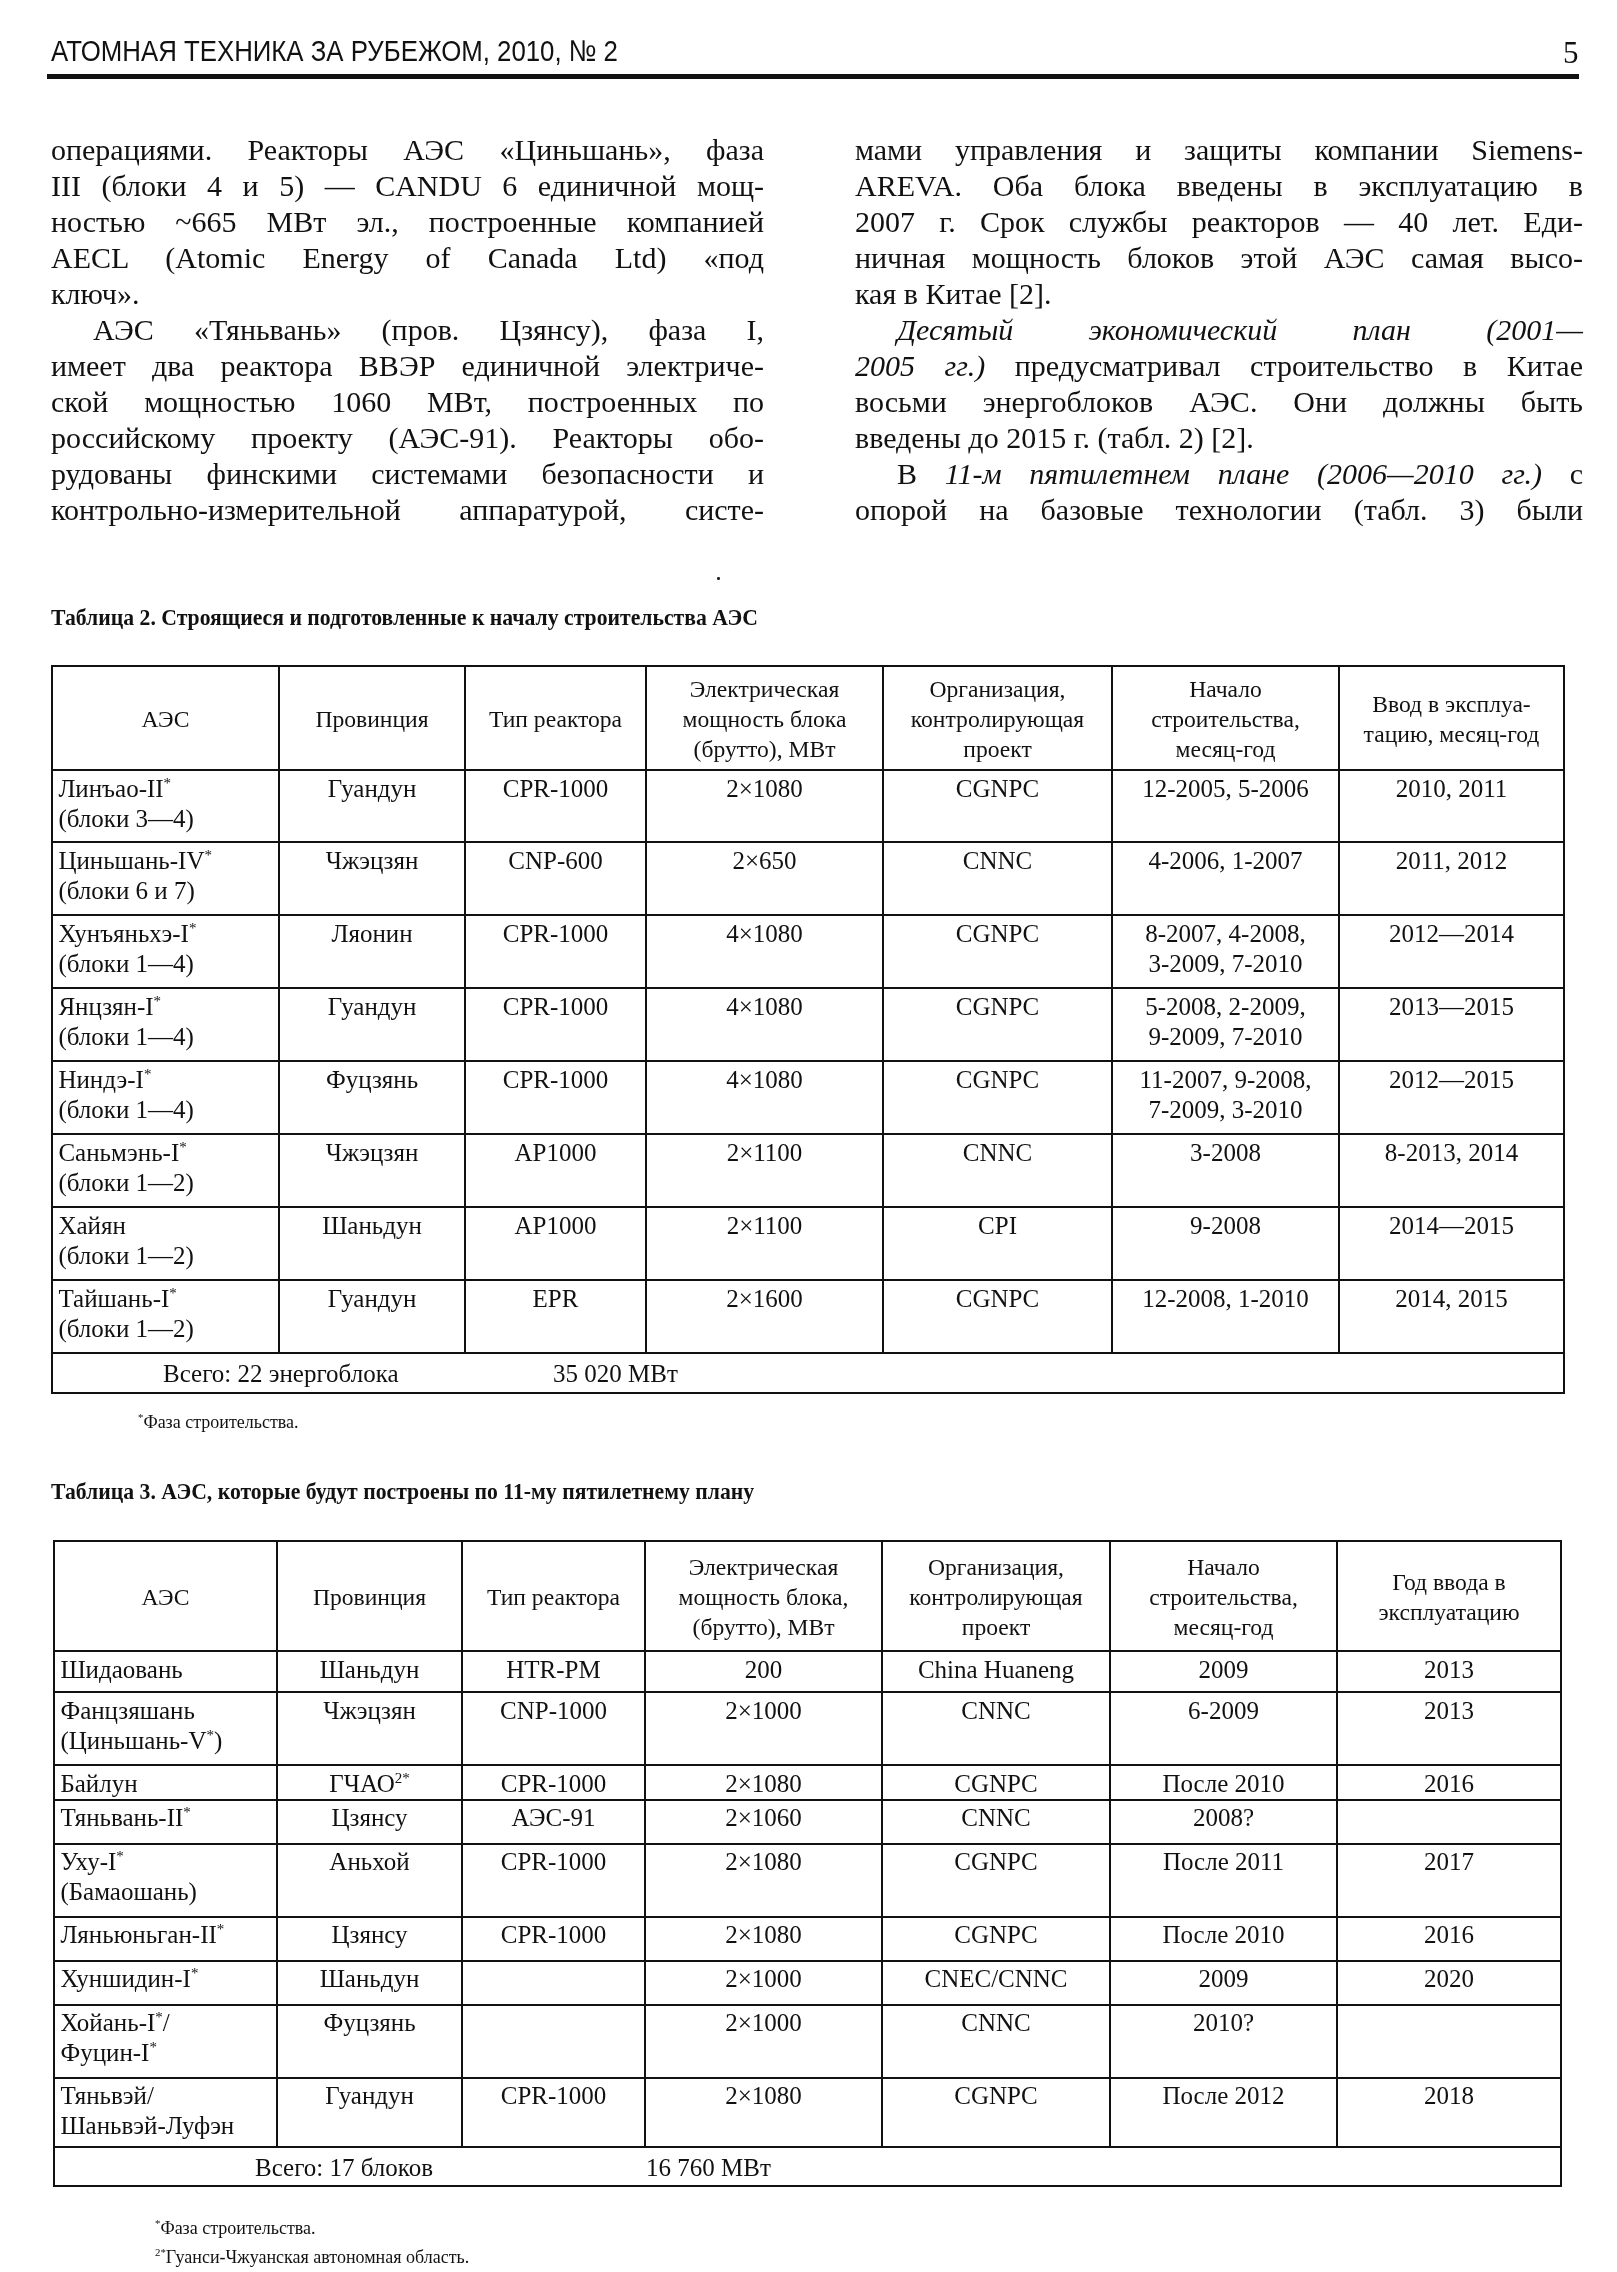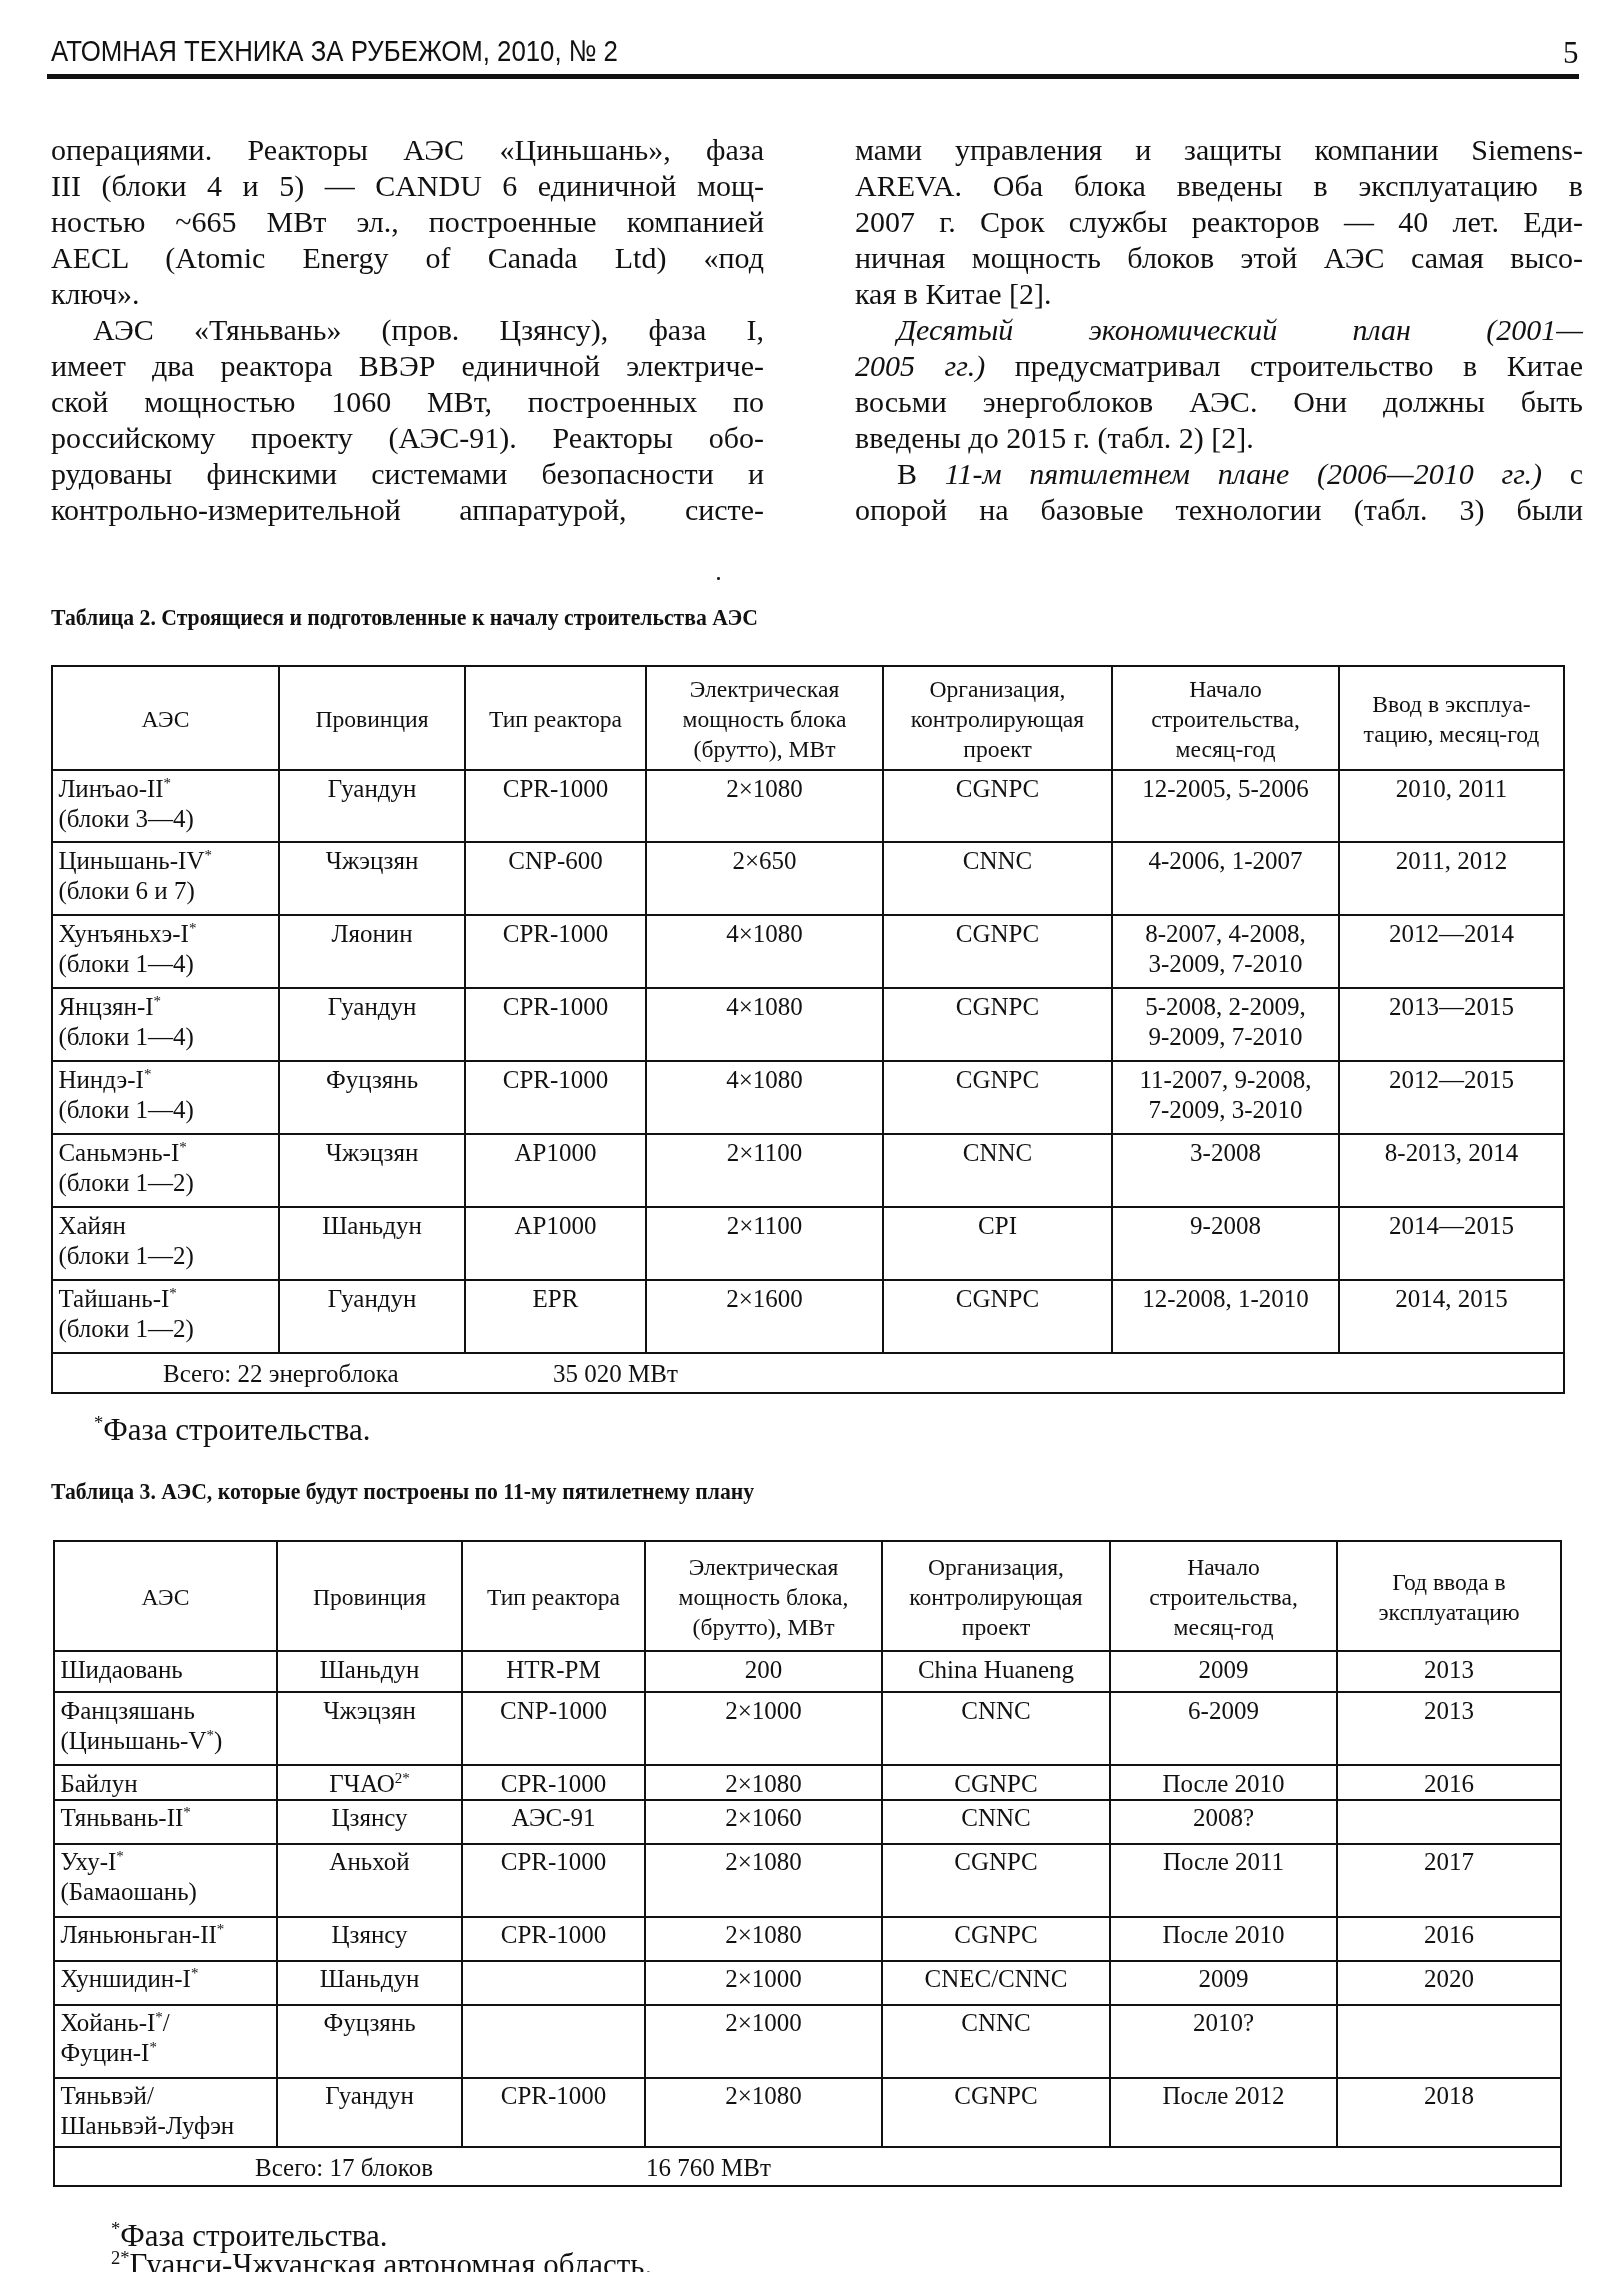--- a/index.html
+++ b/index.html
@@ -22,21 +22,21 @@
   .cap { position:absolute; font-weight:bold; font-size:23.6px; white-space:nowrap;
     font-family:"Liberation Serif",serif; transform:scaleX(0.92); transform-origin:left top; }
 
   table.t { position:absolute; border-collapse:collapse; table-layout:fixed; font-size:25px; line-height:30px; }
   table.t td, table.t th { border:2px solid #111; vertical-align:top; text-align:center; padding:2.7px 4px 0 4px; font-weight:normal; }
   table.t th { vertical-align:middle; font-size:23.6px; line-height:30px; }
   table.t td.name { text-align:left; padding-left:5.4px; }
   table.t tr.total td { border-left:2px solid #111; border-right:2px solid #111; text-align:left; vertical-align:middle; }
   sup { font-size:60%; line-height:0; vertical-align:super; }
 
-  .fn { position:absolute; font-size:31px; white-space:nowrap; }
+  .fn { position:absolute; font-size:18px; white-space:nowrap;margin-left:44px; }
   .speck { position:absolute; width:2.7px; height:3.4px; background:#222; border-radius:1.3px; }
 </style>
 </head>
 <body>
 
 <div class="abs running-head">АТОМНАЯ ТЕХНИКА ЗА РУБЕЖОМ, 2010, № 2</div>
 <div class="abs page-num">5</div>
 <div class="abs head-rule"></div>
 
 <div class="col col-left">

